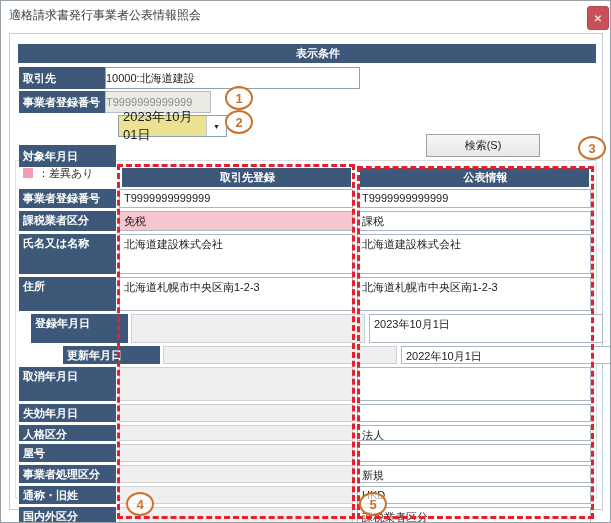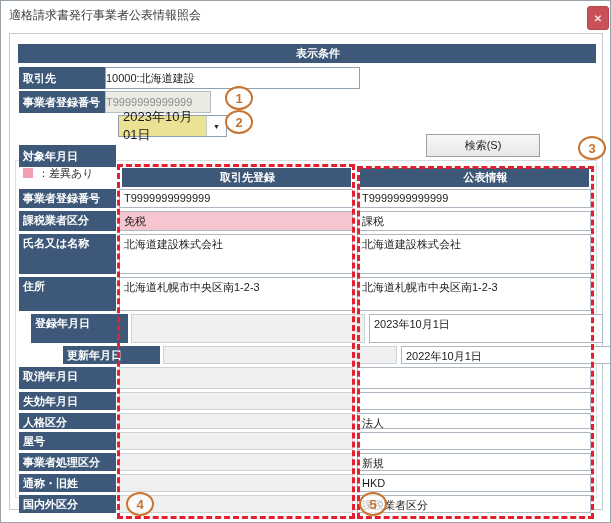--- a/index.html
+++ b/index.html
@@ -171,21 +171,21 @@
       <div class="crow" style="height: 29px; padding-left: 12px;">
         <div class="clabel">登録年月日</div>
         <div class="ccell c1 gray"></div>
         <div class="ccell">2023年10月1日</div>
       </div>
       <div class="crow" style="height: 18px; margin-left: 44px;">
         <div class="clabel">更新年月日</div>
         <div class="ccell c1 gray"></div>
         <div class="ccell">2022年10月1日</div>
       </div>
-      <div class="crow" style="height: 22px;">
+      <div class="crow" style="height: 34px;">
         <div class="clabel">取消年月日</div>
         <div class="ccell c1 gray"></div>
         <div class="ccell"></div>
       </div>
       <div class="crow" style="height: 18px;">
         <div class="clabel">失効年月日</div>
         <div class="ccell c1 gray"></div>
         <div class="ccell"></div>
       </div>
       <div class="crow" style="height: 16px;">

